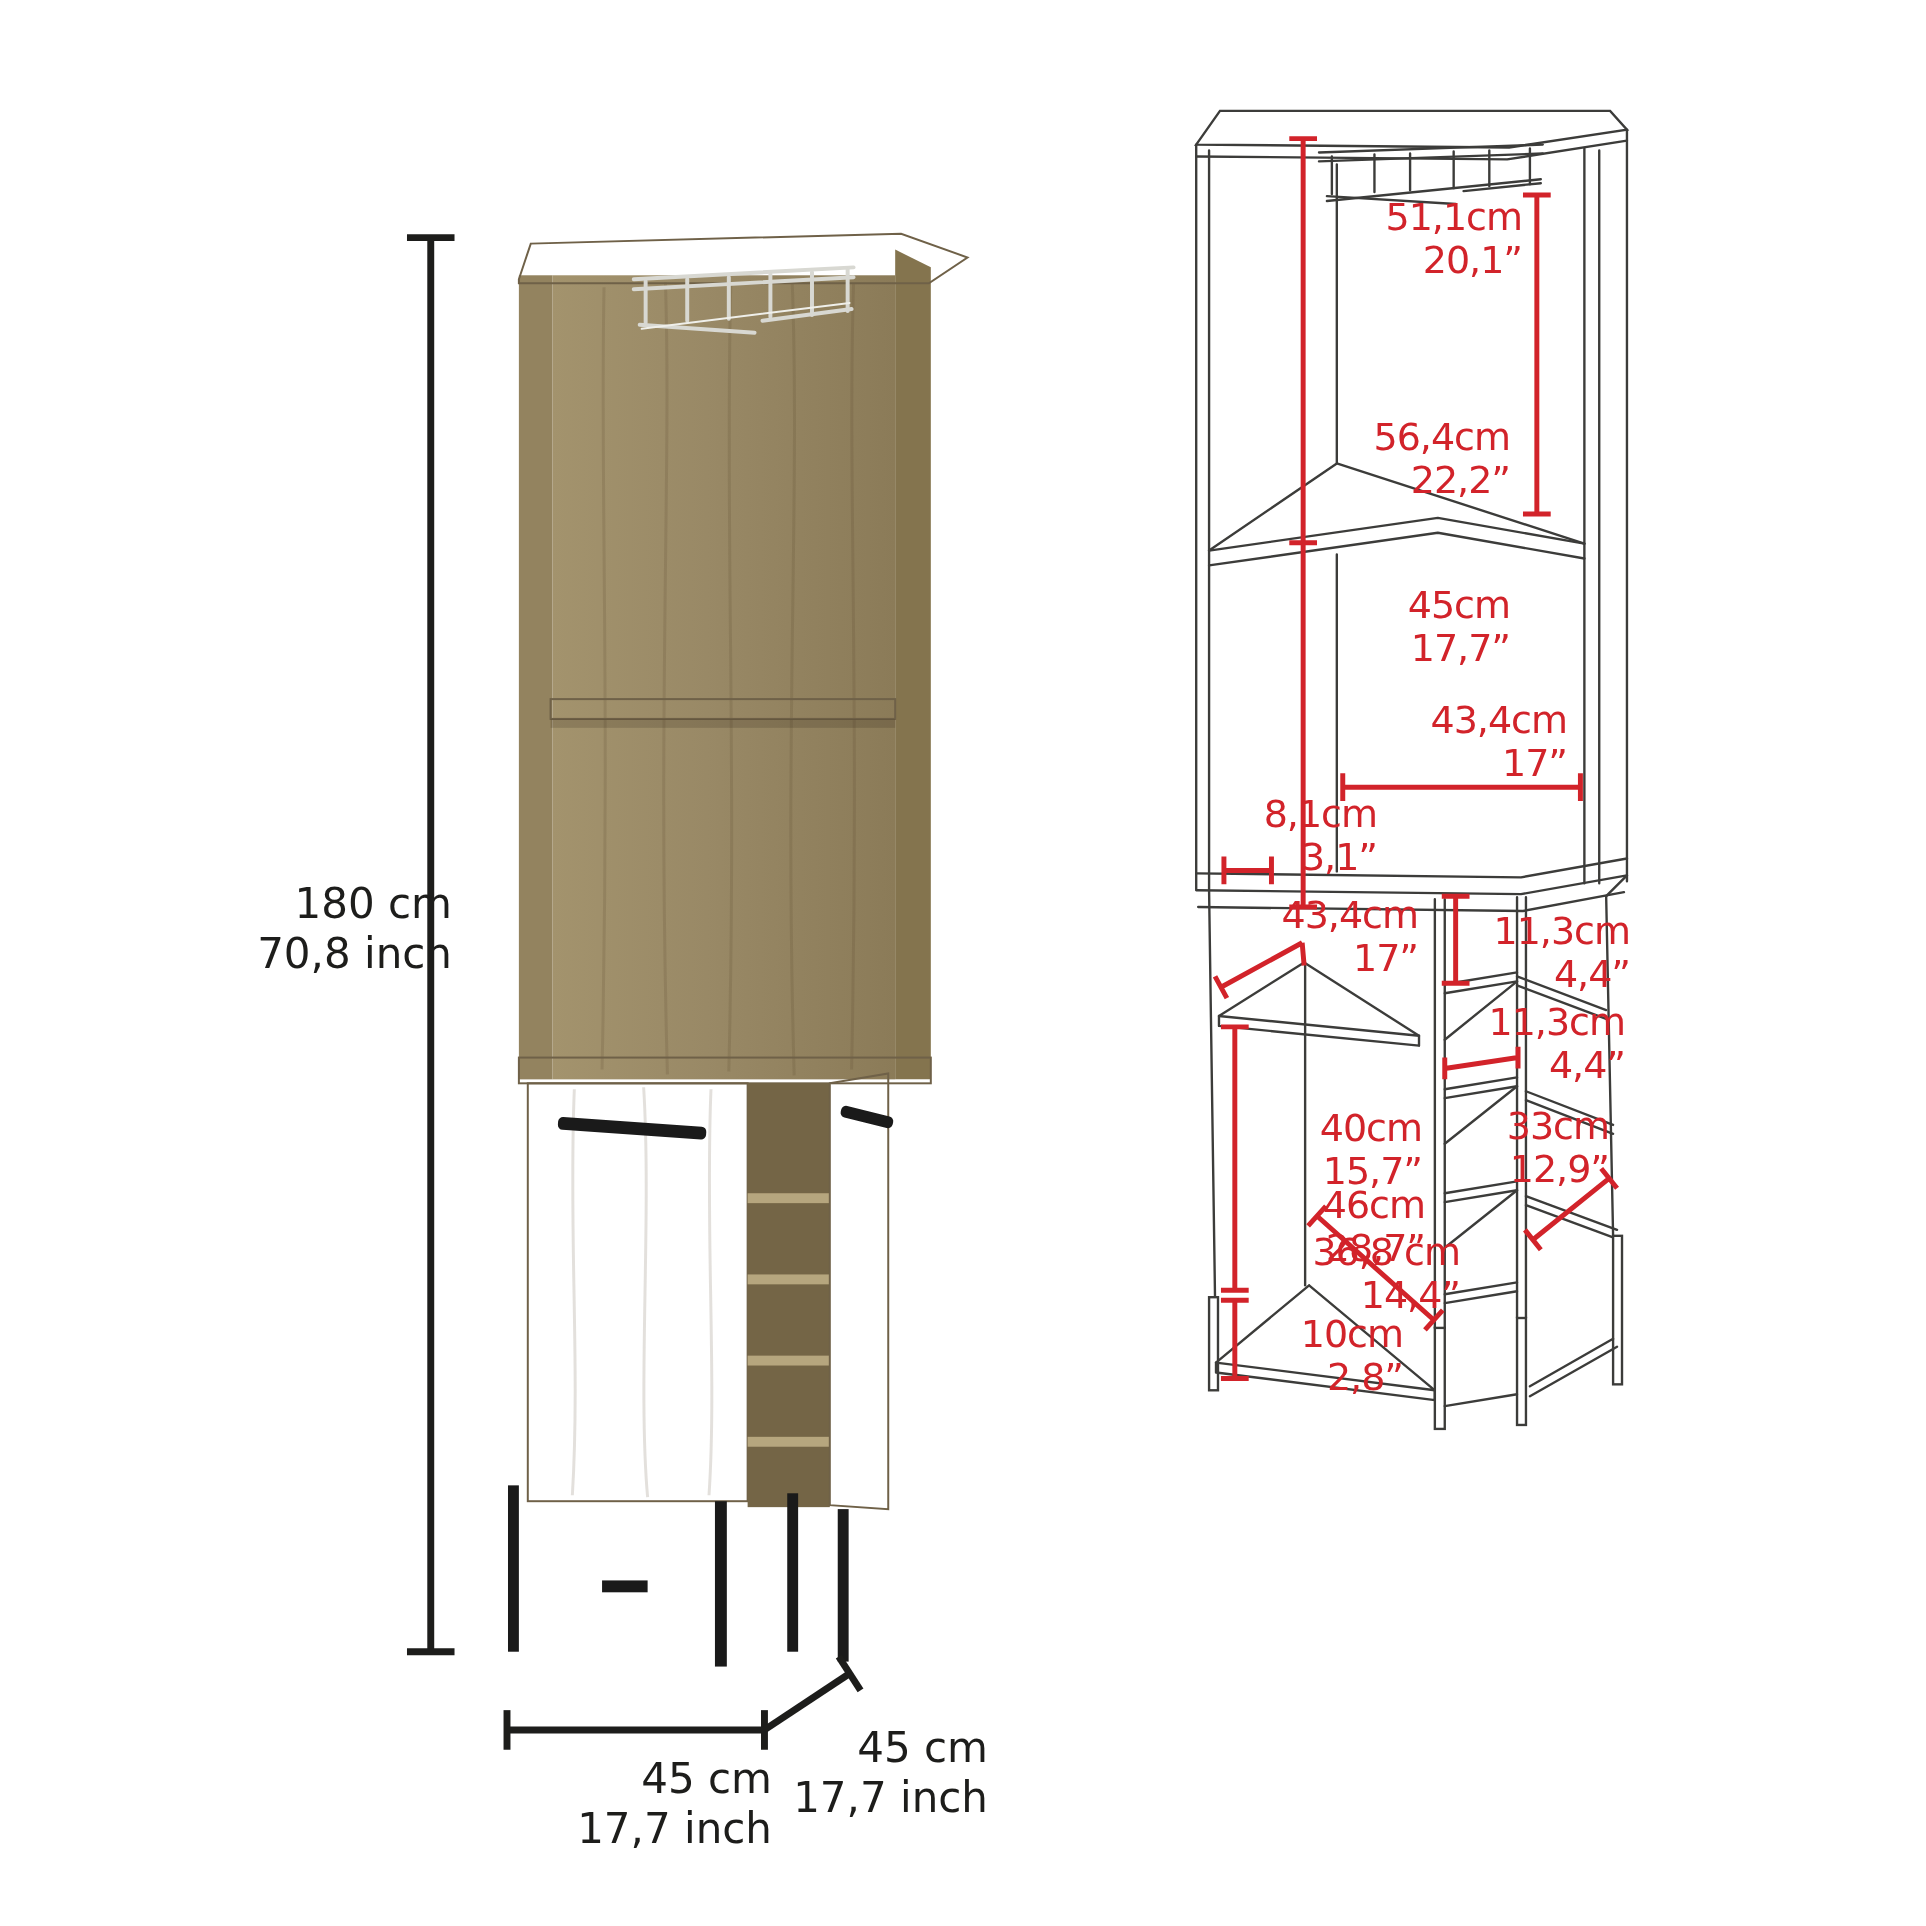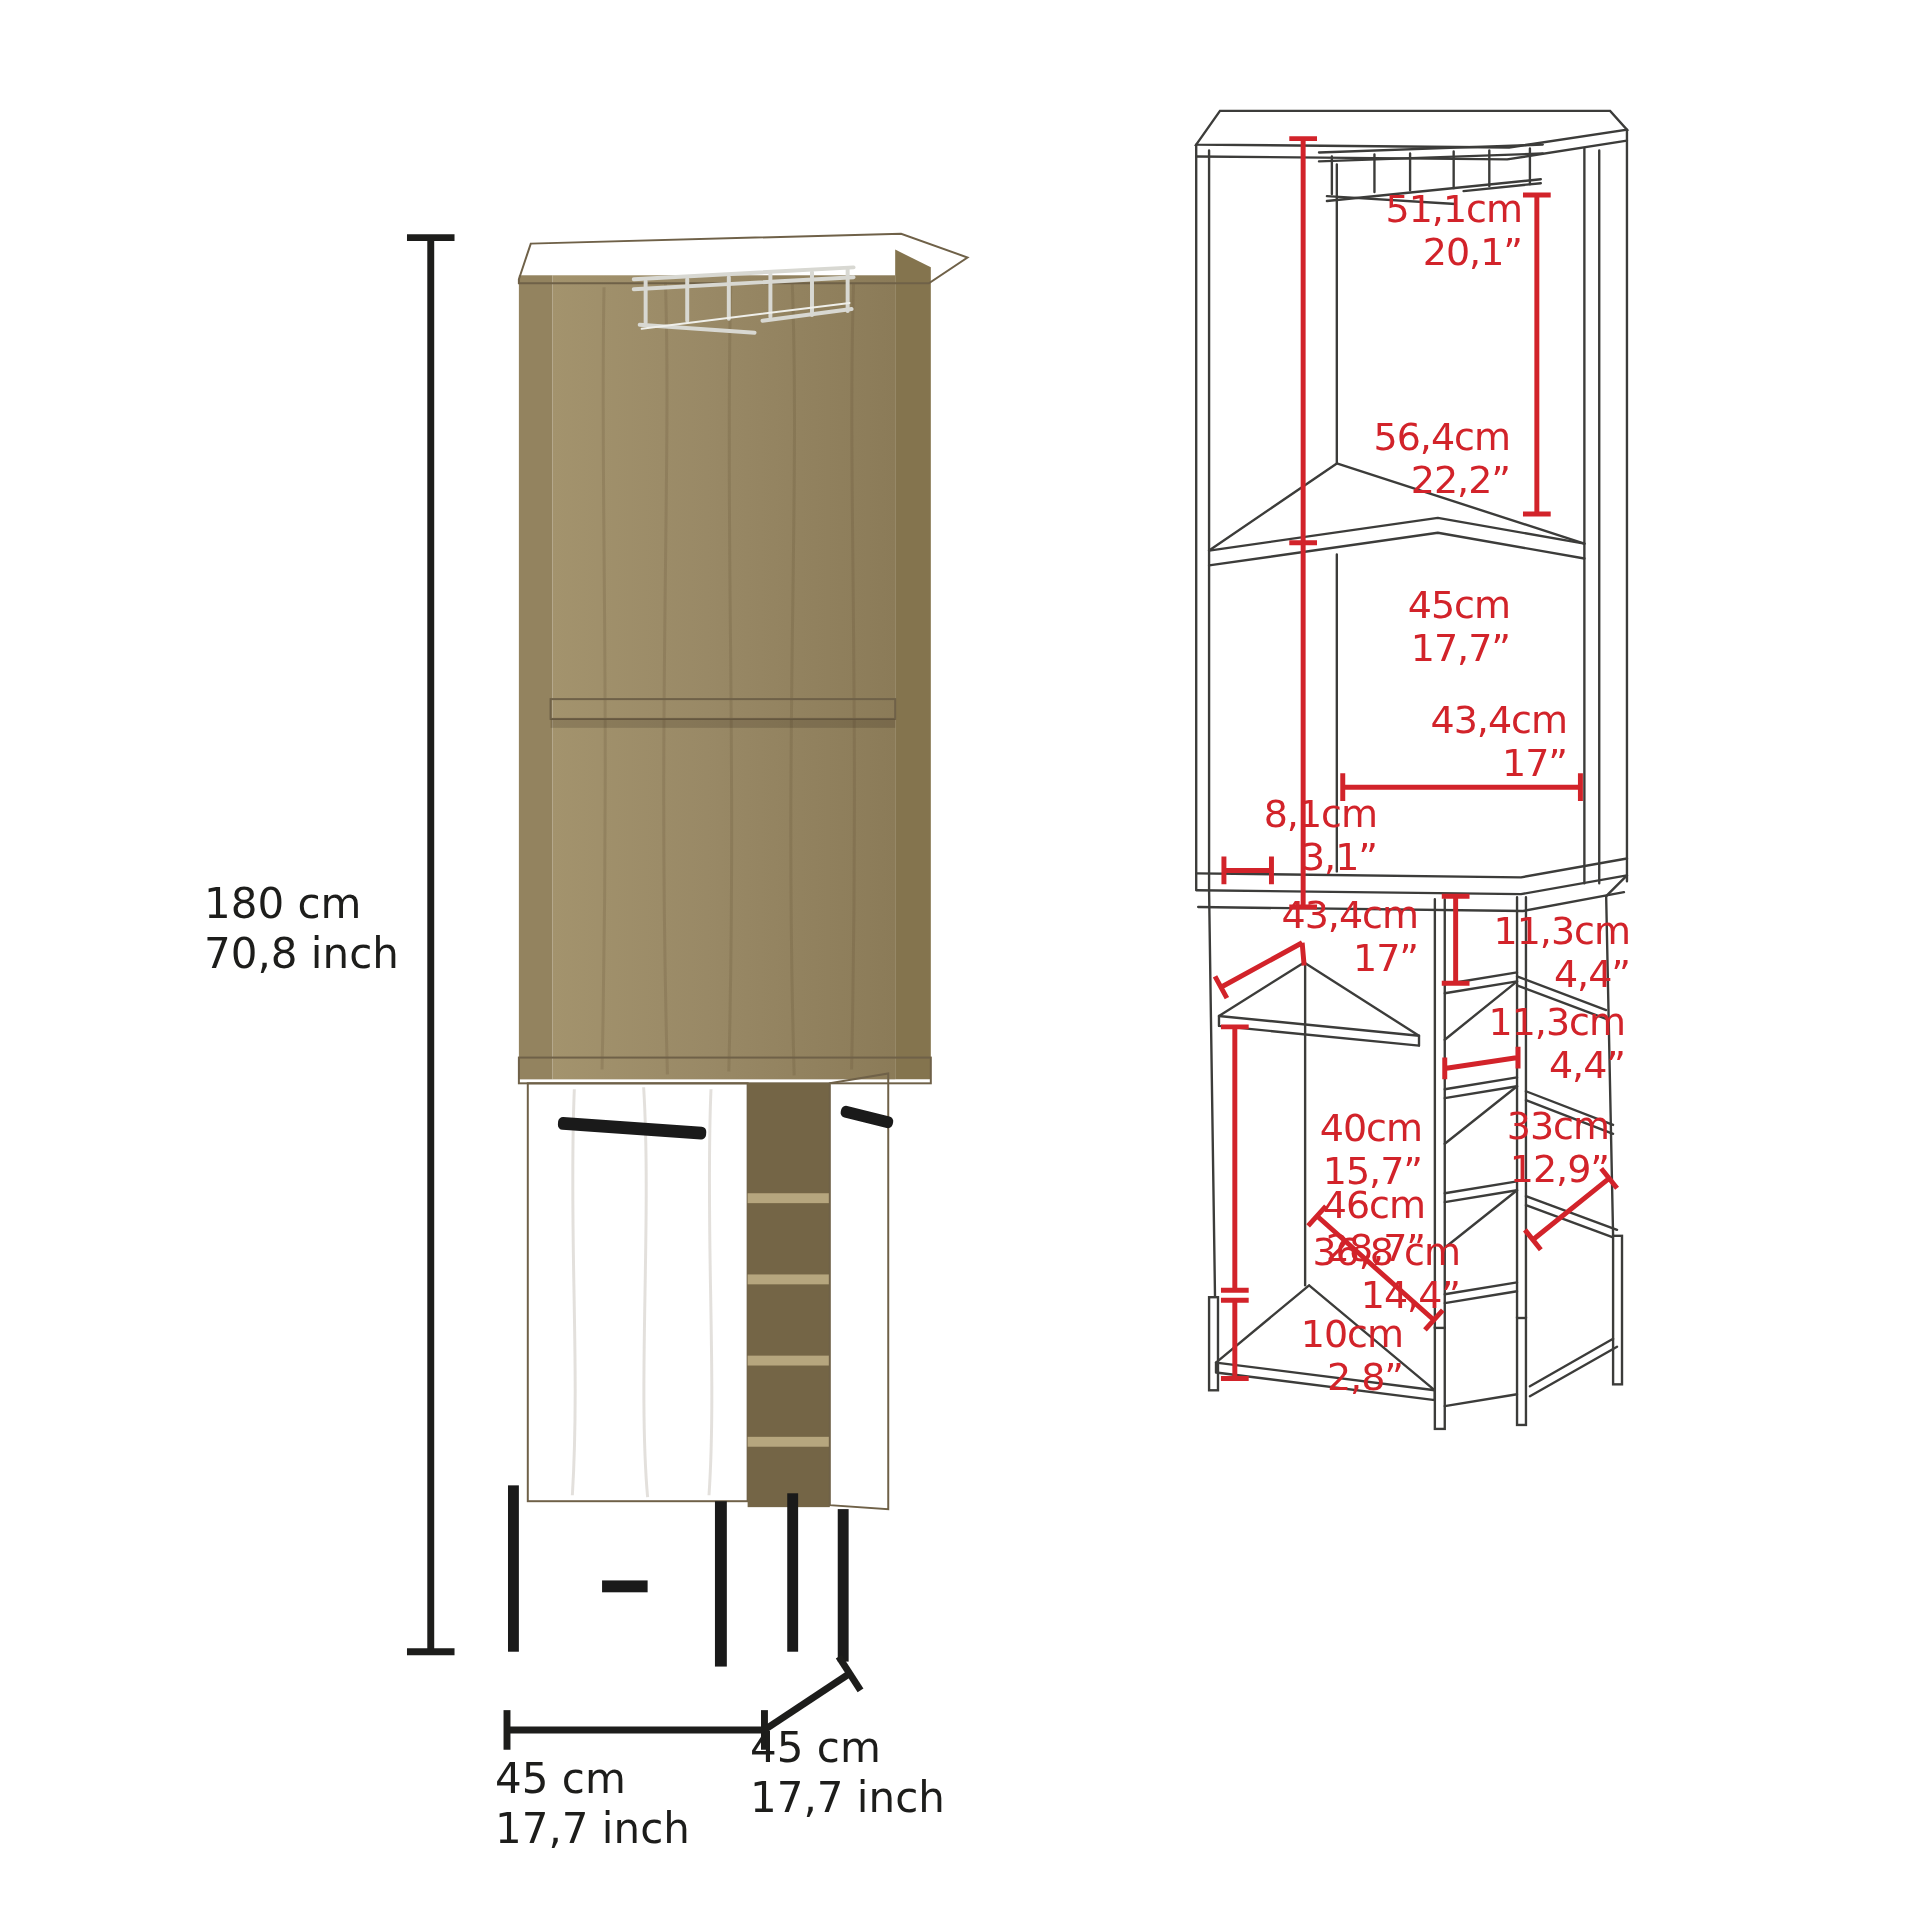--- a/index.html
+++ b/index.html
@@ -12,21 +12,21 @@
   .dim-red{
     position:absolute;color:var(--dimension-red,#d2232a);
     font-size:38px;line-height:43px;letter-spacing:-1px;white-space:nowrap;
   }
   .dim-black{
     position:absolute;color:var(--line-black,#1d1d1b);
     font-size:42px;line-height:50px;white-space:nowrap;text-align:center;
   }
   .ta-r{text-align:right}
   .ta-l{text-align:right}
-  .ta-c{text-align:left}
+  .ta-c{text-align:right}
   
   .sk{stroke:var(--drawing-line,#3c3c3a);stroke-width:2.4;fill:none;stroke-linecap:round;stroke-linejoin:round;}
   .sk-fill{stroke:var(--drawing-line,#3c3c3a);stroke-width:2.4;fill:#ffffff;}
   .red{stroke:var(--dimension-red,#d2232a);stroke-width:5;fill:none;stroke-linecap:butt;}
   .blk{stroke:var(--line-black,#1d1d1b);stroke-width:7;fill:none;stroke-linecap:butt;}
   .chrome{stroke:var(--chrome,#d8d8d2);stroke-width:4;fill:none;stroke-linecap:round;}
   .chrome2{stroke:#efefea;stroke-width:2;fill:none;stroke-linecap:round;}
   .wood-edge{stroke:#6f6148;stroke-width:2;fill:none;}
   .grain{stroke:rgba(80,62,36,0.16);stroke-width:3;fill:none;}
   .leg{fill:var(--metal-black,#1a1a1a);stroke:none;}
@@ -221,21 +221,21 @@
   </div>
   <div class="dim-black ta-c" style="left:495px;top:1754px;width:277px">
     <div>45 cm</div>
     <div>17,7 inch</div>
   </div>
   <div class="dim-black ta-c" style="left:750px;top:1723px;width:238px">
     <div>45 cm</div>
     <div>17,7 inch</div>
   </div>
 
-  <div class="dim-red ta-r" style="left:1327px;top:188px;width:195px">
+  <div class="dim-red ta-r" style="left:1327px;top:196px;width:195px">
     <div>51,1cm</div>
     <div>20,1”</div>
   </div>
   <div class="dim-red ta-l" style="left:1312px;top:416px;width:198px">
     <div>56,4cm</div>
     <div>22,2”</div>
   </div>
   <div class="dim-red ta-l" style="left:1312px;top:584px;width:198px">
     <div>45cm</div>
     <div>17,7”</div>

